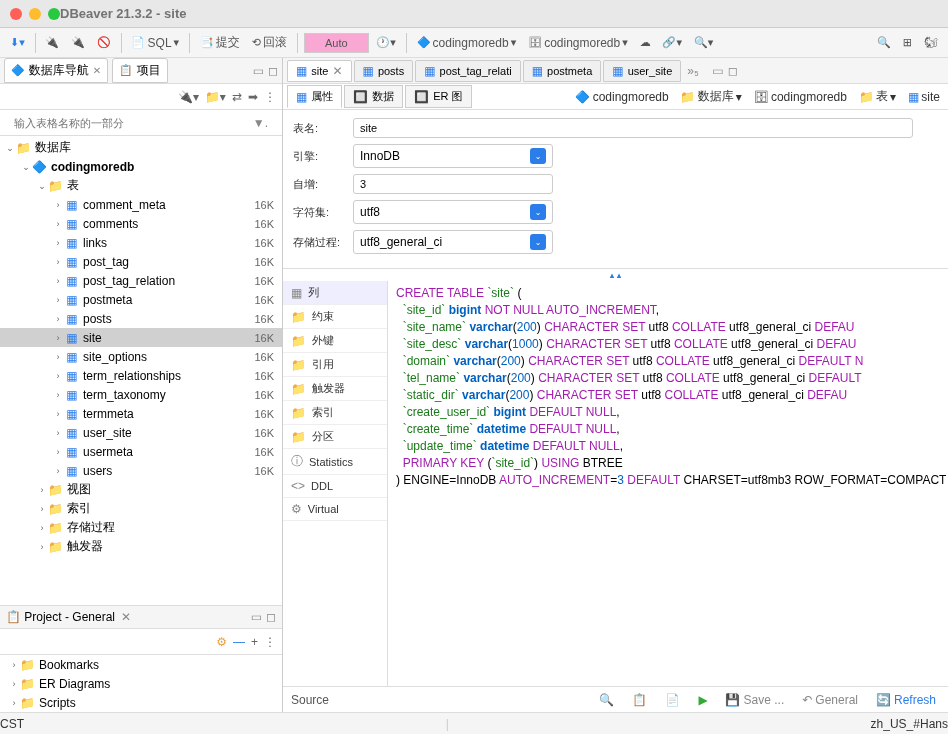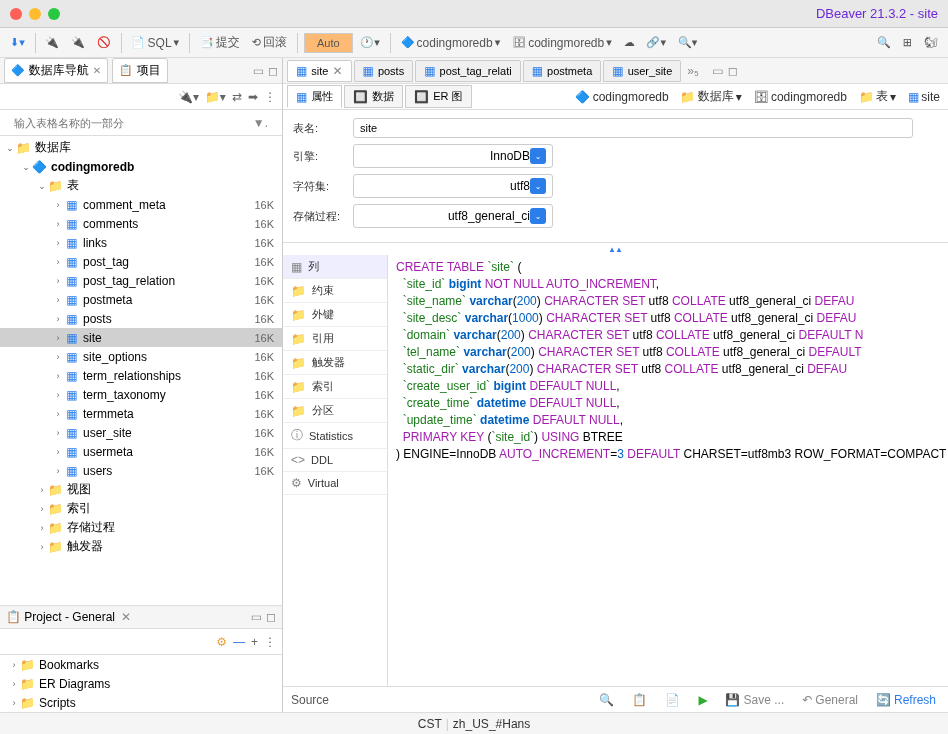--- a/index.html
+++ b/index.html
@@ -1,20 +1,20 @@
 <!DOCTYPE html>
 <html><head>
 <meta charset="utf-8">
 <style>
 *{box-sizing:border-box;margin:0;padding:0;font-family:-apple-system,BlinkMacSystemFont,"Segoe UI",sans-serif;font-size:12px}
 body{background:#f0f0f0;width:948px;height:734px;overflow:hidden;display:flex;flex-direction:column}
 .titlebar{height:28px;background:#e8e8e8;display:flex;align-items:center;padding:0 10px;border-bottom:1px solid #ccc}
 .traffic{display:flex;gap:7px}
 .dot{width:12px;height:12px;border-radius:50%}
-.title{flex:1;text-align:right;font-weight:400;font-size:13px;color:#6d28d9}
+.title{flex:1;text-align:left;font-weight:700;font-size:13px;color:#737373}
 .toolbar{height:30px;background:#f5f5f5;border-bottom:1px solid #ddd;display:flex;align-items:center;padding:0 6px;gap:4px}
 .tbtn{padding:2px 4px;color:#555;cursor:pointer;display:flex;align-items:center;gap:2px;font-size:11px}
 .tbtn.blue{color:#2b7de9}
 .tbtn.green{color:#3a3}
 .tbtn.red{color:#c33}
 .sep{width:1px;height:20px;background:#ccc;margin:0 2px}
 .spacer{flex:1}
 .main{flex:1;display:flex;overflow:hidden}
 .left{width:283px;display:flex;flex-direction:column;border-right:1px solid #ccc;background:#fff}
 .tabbar{height:26px;display:flex;align-items:center;border-bottom:1px solid #ddd;background:#f5f5f5;padding:0 4px;gap:4px}
@@ -37,36 +37,36 @@
 .etab.active{background:#fff}
 .sub-tabs{height:26px;display:flex;align-items:center;border-bottom:1px solid #ddd;padding:0 4px;gap:2px}
 .stab{padding:3px 8px;display:flex;align-items:center;gap:4px;border:1px solid #ccc;background:#f5f5f5;font-size:11px}
 .stab.active{background:#fff;border-bottom:1px solid #fff}
 .breadcrumb{display:flex;align-items:center;gap:4px;margin-left:auto;font-size:11px;color:#333}
 .bc{display:flex;align-items:center;gap:2px;padding:2px 4px}
 .form{padding:8px 10px;border-bottom:1px solid #ddd}
 .frow{display:flex;align-items:center;margin-bottom:6px}
 .frow label{width:60px;color:#333;font-size:11px}
 .frow input,.frow select{padding:3px 6px;border:1px solid #ccc;border-radius:3px;width:200px;font-size:11px}
-.frow .sel{display:flex;align-items:center;width:200px;border:1px solid #ccc;border-radius:3px;padding:3px 6px;justify-content:flex-end}
+.frow .sel{display:flex;align-items:center;width:200px;border:1px solid #ccc;border-radius:3px;padding:3px 6px;justify-content:space-between}
 .frow .sel .chev{background:#2b7de9;color:#fff;width:16px;height:16px;border-radius:3px;display:flex;align-items:center;justify-content:center;font-size:8px}
 .editor-split{flex:1;display:flex;overflow:hidden}
 .outline{width:105px;border-right:1px solid #ddd;display:flex;flex-direction:column}
 .oitem{padding:4px 8px;display:flex;align-items:center;gap:6px;border-bottom:1px solid #eee;cursor:pointer;font-size:11px;color:#333}
 .oitem.active{background:#eef}
 .sql{flex:1;overflow:auto;padding:4px 0;font-family:Menlo,Consolas,monospace;font-size:12px;line-height:17px;white-space:pre}
 .sql .ln{padding-left:8px}
 .kw{color:#a21caf;font-weight:normal}
 .ty{color:#0060c0;font-weight:bold}
 .id{color:#1a7a1a}
 .nm{color:#0060c0}
 .footer{height:26px;border-top:1px solid #ddd;display:flex;align-items:center;padding:0 8px;gap:10px;font-size:11px;color:#555}
 .footer .spacer{flex:1}
 .fbtn{display:flex;align-items:center;gap:3px;color:#888;padding:2px 4px}
-.status{height:22px;border-top:1px solid #ddd;background:#f5f5f5;display:flex;align-items:center;justify-content:center;gap:4px;font-size:11px;color:#333}
+.status{height:22px;border-top:1px solid #ddd;background:#f5f5f5;display:flex;align-items:center;justify-content:space-between;gap:12px;font-size:11px;color:#333}
 .dbicon{color:#2b7de9}
 .tblicon{color:#2b7de9}
 .foldicon{color:#e8a33d}
 .minmax{margin-left:auto;display:flex;gap:4px;color:#888;font-size:10px}
 </style>
 </head>
 <body>
 
 <div class="titlebar">
   <div class="traffic">
@@ -82,21 +82,21 @@
   <div class="sep"></div>
   <span class="tbtn green">🔌</span>
   <span class="tbtn red">🔌</span>
   <span class="tbtn">🚫</span>
   <div class="sep"></div>
   <span class="tbtn">📄<span>SQL</span> ▾</span>
   <div class="sep"></div>
   <span class="tbtn">📑<span>提交</span></span>
   <span class="tbtn">⟲<span>回滚</span></span>
   <div class="sep"></div>
-  <span class="tbtn" style="border:1px solid #ccc;padding:3px 12px;background:#fdba74">Auto</span>
+  <span class="tbtn" style="border:1px solid #ccc;padding:3px 20px;background:#f9a8d4">Auto</span>
   <span class="tbtn">🕐▾</span>
   <div class="sep"></div>
   <span class="tbtn">🔷<span>codingmoredb</span> ▾</span>
   <span class="tbtn">🗄<span>codingmoredb</span> ▾</span>
   <span class="tbtn">☁</span>
   <span class="tbtn">🔗▾</span>
   <span class="tbtn">🔍▾</span>
   <div class="spacer"></div>
   <span class="tbtn">🔍</span>
   <span class="tbtn">⊞</span>
@@ -213,20 +213,24 @@
           <input style="width: 560px;" value="site">
         </div>
       <div class="frow">
           <label>引擎:</label>
           <div class="sel">
             <span>InnoDB</span>
             <span class="chev">⌄</span>
           </div>
         </div>
       <div class="frow">
+          <label>自增:</label>
+          <input value="3" style="">
+        </div>
+      <div class="frow">
           <label>字符集:</label>
           <div class="sel">
             <span>utf8</span>
             <span class="chev">⌄</span>
           </div>
         </div>
       <div class="frow">
           <label>存储过程:</label>
           <div class="sel">
             <span>utf8_general_ci</span>

